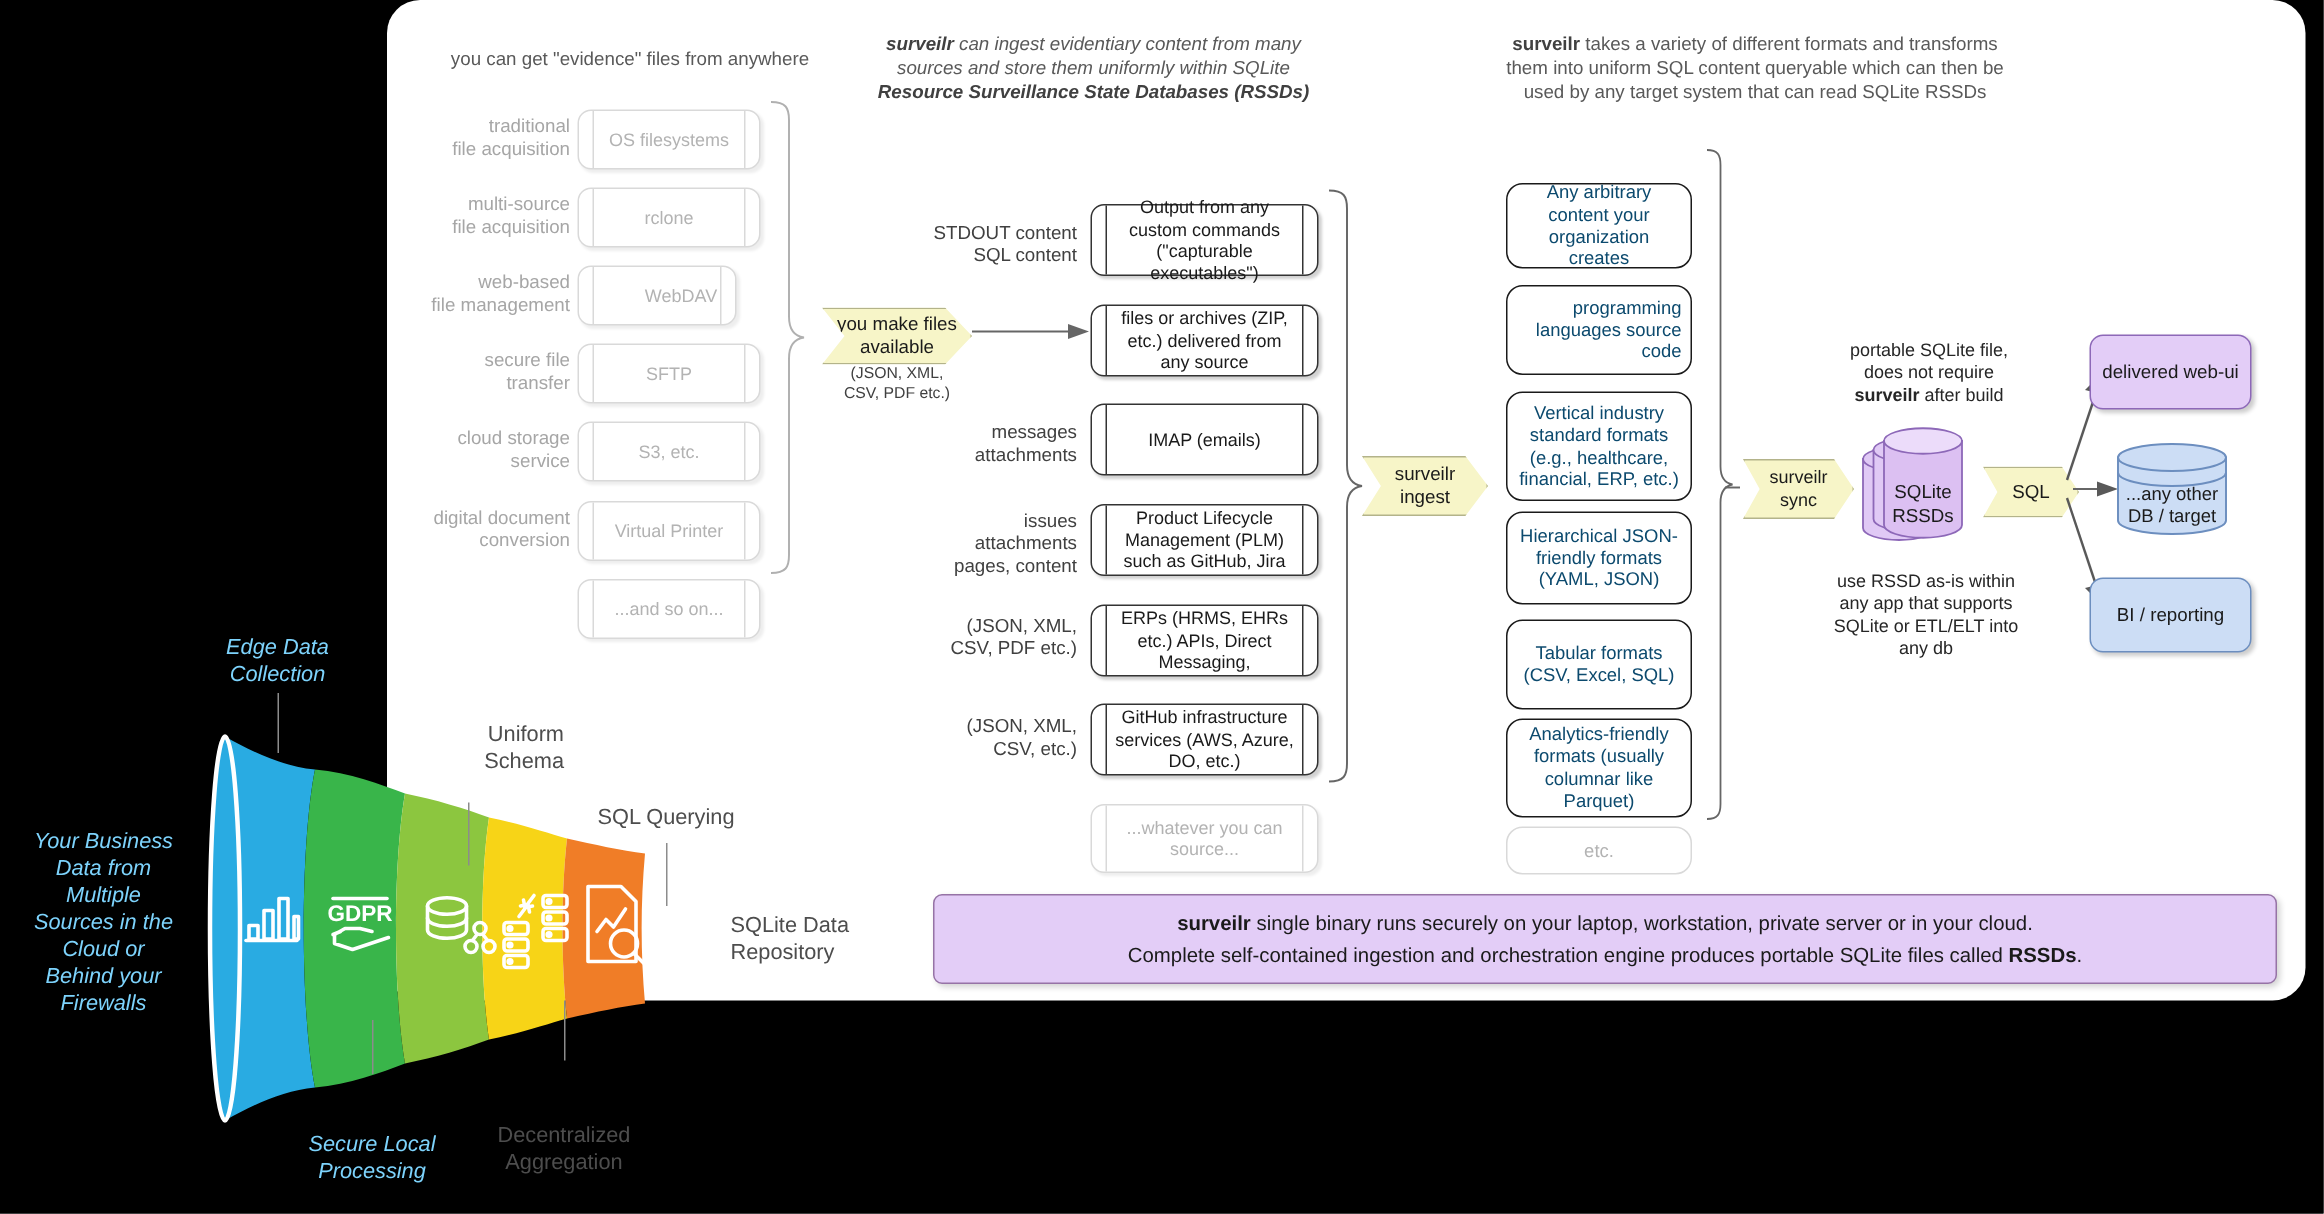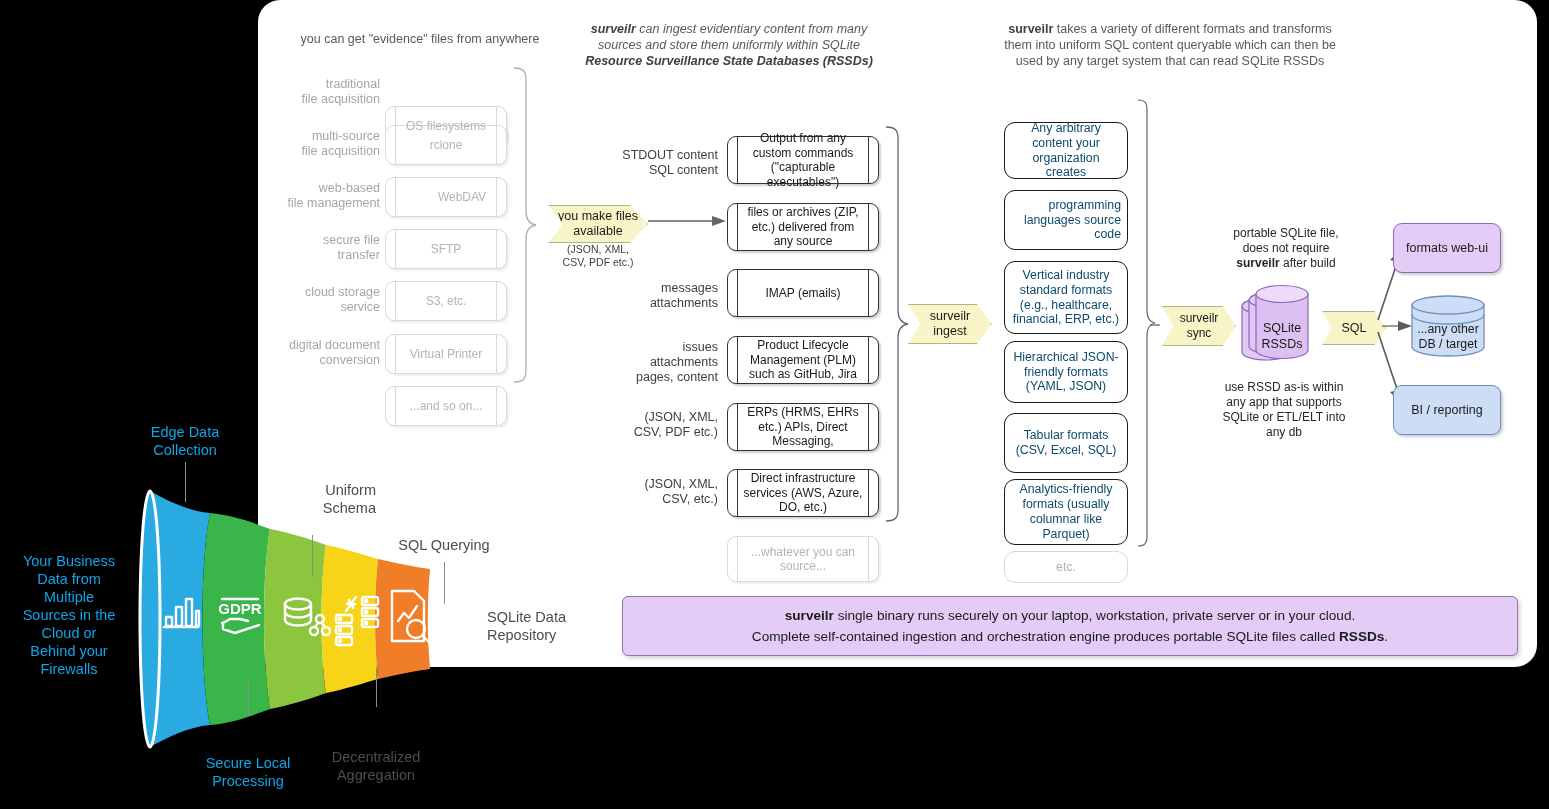--- a/index.html
+++ b/index.html
@@ -43,21 +43,21 @@
   
   .cyl{position:absolute;}
   .note{position:absolute;text-align:center;color:#262626;font-size:12px;line-height:15px;}
   .note b{font-weight:bold;}
   .banner{position:absolute;background:#e3cdf7;border:1.4px solid #9673a6;border-radius:6px;
           box-shadow:2px 2px 4px rgba(0,0,0,.18);
           display:flex;align-items:center;justify-content:center;text-align:center;
           font-size:13.6px;line-height:21px;color:#1a1a1a;}
   .funnel-lbl{position:absolute;font-size:14.5px;line-height:18px;text-align:center;}
   .fl-dark{color:#4d4d4d;}
-  .fl-light{color:#0ea5e9;}
+  .fl-light{color:#7dd3fc;font-style:italic;}
   .leader{position:absolute;background:#8c8c8c;width:1px;}
   svg{display:block;overflow:visible;}
 </style>
 </head>
 <body>
 
 <div class="panel"></div>
 
 <div class="hdr" style="left:280px;top:31px;width:280px;">you can get "evidence" files from anywhere</div>
 
@@ -67,31 +67,31 @@
   <b>Resource Surveillance State Databases (RSSDs)</b>
 </div>
 
 <div class="hdr" style="left:972px;top:21px;width:396px;">
   <span><b>surveilr</b><span> takes a variety of different formats and transforms</span></span><br>
   <span>them into uniform SQL content queryable which can then be</span><br>
   <span>used by any target system that can read SQLite RSSDs</span>
 </div>
 
 <div class="lbl gray" style="left:256px;top:77px;width:124px;">traditional<br>file acquisition</div>
-<div class="pbox ghost" style="left:385px;top:73px;width:122px;height:40px;margin-top:33px;">
+<div class="pbox ghost" style="left:385px;top:73px;width:122px;height:40px;">
     <span>OS filesystems</span>
   </div>
 
 <div class="lbl gray" style="left:256px;top:129px;width:124px;">multi-source<br>file acquisition</div>
 <div class="pbox ghost" style="left:385px;top:125px;width:122px;height:40px;">
     <span>rclone</span>
   </div>
 
 <div class="lbl gray" style="left:256px;top:181px;width:124px;">web-based<br>file management</div>
-<div class="pbox ghost" style="left:385px;top:177px;width:122px;height:40px;padding-left:32px;">
+<div class="pbox ghost" style="left:385px;top:177px;width:106px;height:40px;padding-left:32px;">
     <span>WebDAV</span>
   </div>
 
 <div class="lbl gray" style="left:256px;top:233px;width:124px;">secure file<br>transfer</div>
 <div class="pbox ghost" style="left:385px;top:229px;width:122px;height:40px;">
     <span>SFTP</span>
   </div>
 
 <div class="lbl gray" style="left:256px;top:285px;width:124px;">cloud storage<br>service</div>
 <div class="pbox ghost" style="left:385px;top:281px;width:122px;height:40px;">
@@ -143,21 +143,21 @@
     <span>Product Lifecycle Management (PLM) such as GitHub, Jira</span>
   </div>
 
 <div class="lbl" style="left:590px;top:410px;width:128px;">(JSON, XML,<br>CSV, PDF etc.)</div>
 <div class="pbox" style="left:727px;top:403px;width:152px;height:48px;">
     <span>ERPs (HRMS, EHRs etc.) APIs, Direct Messaging,</span>
   </div>
 
 <div class="lbl" style="left:590px;top:477px;width:128px;">(JSON, XML,<br>CSV, etc.)</div>
 <div class="pbox" style="left:727px;top:469px;width:152px;height:48px;">
-    <span>Direct infrastructure services (AWS, Azure, DO, etc.)</span>
+    <span>GitHub infrastructure services (AWS, Azure, DO, etc.)</span>
   </div>
 
 <div class="pbox ghost" style="left:727px;top:536px;width:152px;height:46px;">
     <span>...whatever you can source...</span>
   </div>
 
 <svg class="abs" style="left:884px;top:125px;" width="26" height="400">
   <path d="M2,2 C12,2 14,6 14,14 L14,185 C14,193 17,198 24,199 C17,200 14,205 14,213 L14,384 C14,392 12,396 2,396" fill="none" stroke="#666" stroke-width="1.3"></path>
 </svg>
 
@@ -226,21 +226,21 @@
   <line x1="0" y1="85" x2="10" y2="85" stroke="#666" stroke-width="1.3"></line>
   <line x1="232" y1="86" x2="252" y2="86" stroke="#666" stroke-width="1.3"></line>
   <polygon points="262,86 248,81 248,91" fill="#595959"></polygon>
   <line x1="228" y1="80" x2="248" y2="20" stroke="#595959" stroke-width="1.6"></line>
   <polygon points="252,8 240,20 252,23" fill="#595959"></polygon>
   <line x1="228" y1="92" x2="248" y2="152" stroke="#595959" stroke-width="1.6"></line>
   <polygon points="252,164 240,152 252,149" fill="#595959"></polygon>
 </svg>
 
 <div class="obox purple" style="left:1393px;top:223px;width:108px;height:50px;">
-    <span>formats web-ui</span>
+    <span>delivered web-ui</span>
   </div>
 
 <svg class="abs" style="left:1409px;top:295px;" width="78" height="62">
   <g fill="#ccddf5" stroke="#6c8ebf" stroke-width="1.3">
     <path d="M3,10 h72 v42 a36,9 0 0 1 -72,0 z"></path>
     <ellipse cx="39" cy="10" rx="36" ry="9"></ellipse>
     <path d="M3,20 a36,9 0 0 0 72,0" fill="none"></path>
   </g>
   <text x="39" y="38" text-anchor="middle" font-family="Liberation Sans, sans-serif" font-size="12.3" fill="#1a1a1a">...any other</text>
   <text x="39" y="53" text-anchor="middle" font-family="Liberation Sans, sans-serif" font-size="12.3" fill="#1a1a1a">DB / target</text>

